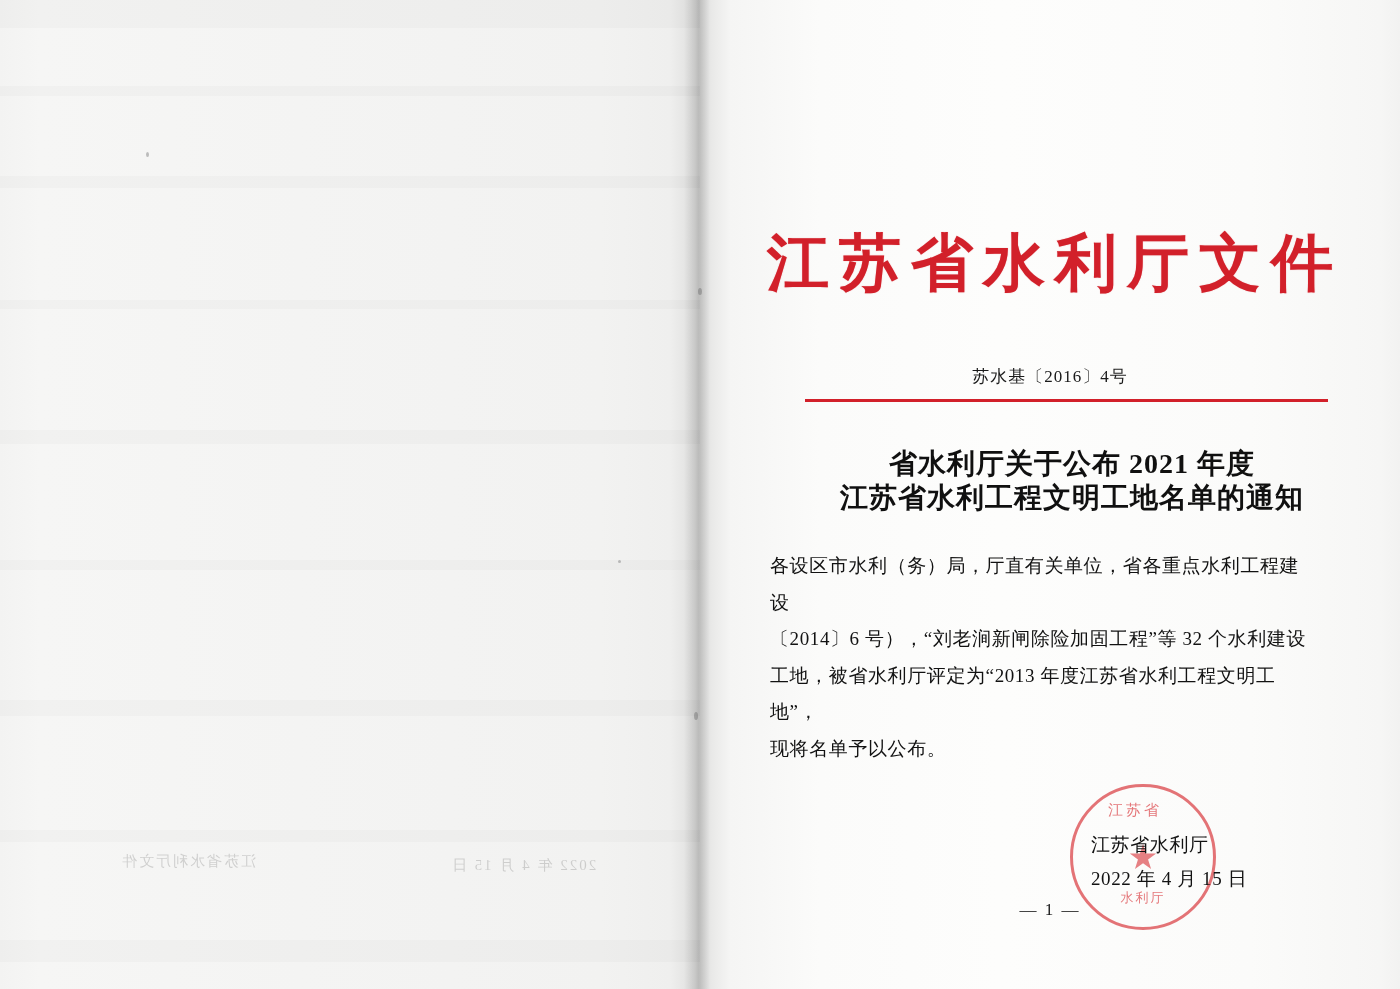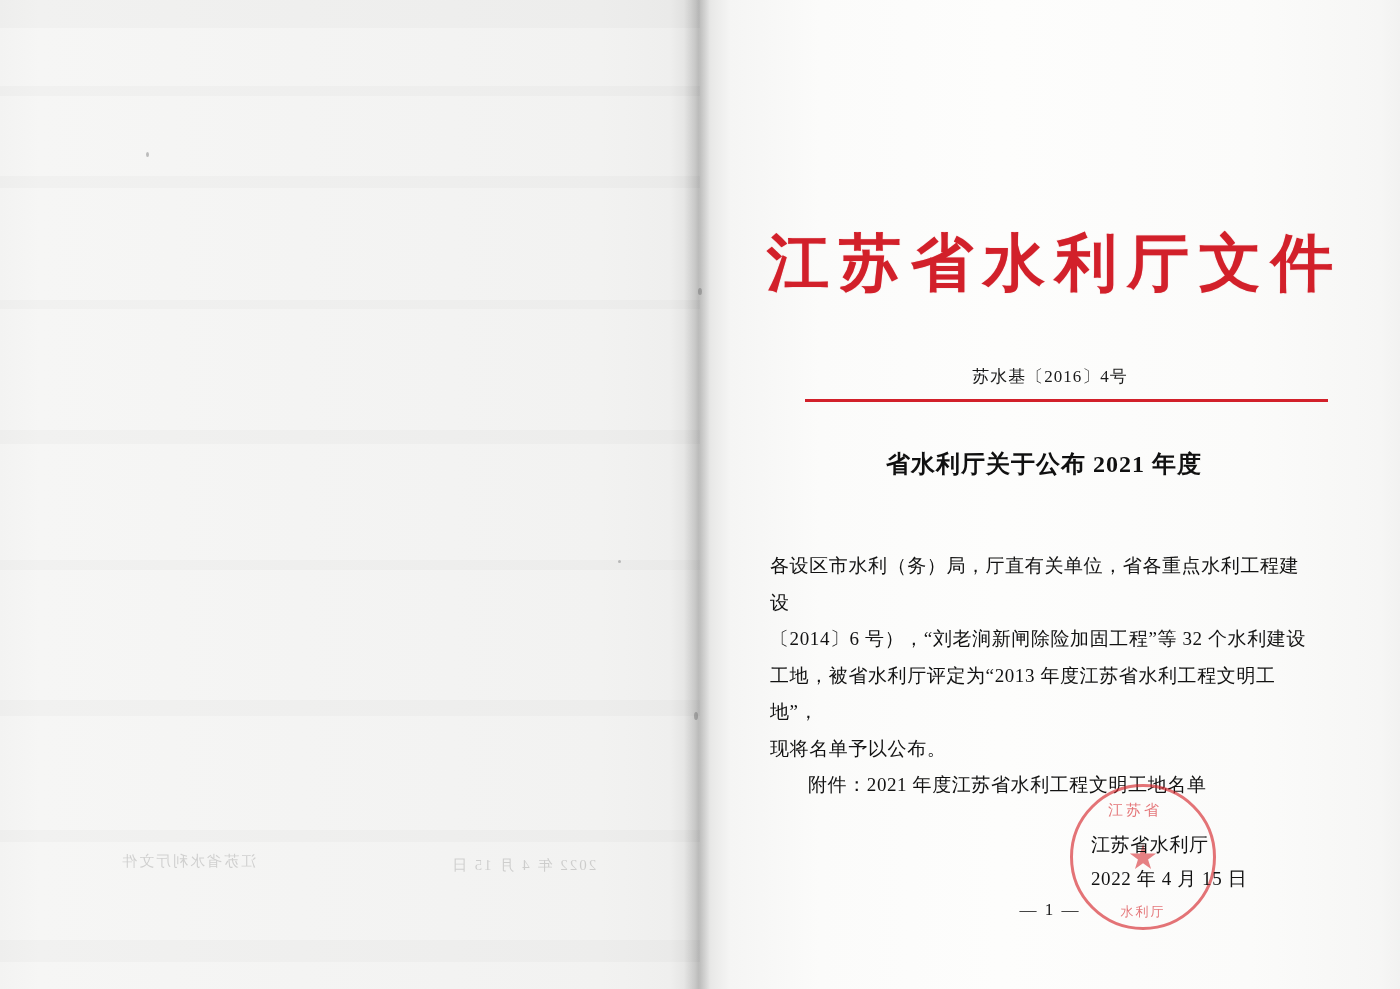--- a/index.html
+++ b/index.html
@@ -92,24 +92,24 @@
     top: 399px;
     left: 105px;
     width: 523px;
     height: 2.5px;
     background: #d2202a;
   }
 
   #title {
     position: absolute;
     top: 447px;
-    left: 44px;
+    left: 72px;
     width: 600px;
     text-align: center;
-    font-size: 24px;
+    font-size: 28px;
     font-weight: bold;
     line-height: 34px;
     letter-spacing: 1px;
     color: #101010;
   }
 
   #body {
     position: absolute;
     top: 548px;
     left: 70px;
@@ -161,21 +161,21 @@
     left: 0; right: 16px;
     top: 14px;
     text-align: center;
     color: rgba(214,36,42,0.70);
     font-size: 15px;
     letter-spacing: 3px;
   }
   #seal .seal-bottom {
     position: absolute;
     left: 0; right: 0;
-    bottom: 6px;
+    bottom: 20px;
     text-align: center;
     color: rgba(214,36,42,0.70);
     font-size: 13px;
     letter-spacing: 2px;
   }
 
   #page-number {
     position: absolute;
     top: 900px;
     left: 0;
@@ -225,28 +225,28 @@
   <div id="doc">
 
     <div id="masthead">江苏省水利厅文件</div>
 
     <div id="doc-number">苏水基〔2016〕4号</div>
 
     <div id="red-rule"></div>
 
     <div id="title">
       <div>省水利厅关于公布 2021 年度</div>
+      <div>江苏省水利工程文明工地名单的通知</div>
     </div>
 
     <div id="body">
       <p>各设区市水利（务）局，厅直有关单位，省各重点水利工程建设</p>
       <p>〔2014〕6 号），“刘老涧新闸除险加固工程”等 32 个水利建设</p>
       <p>工地，被省水利厅评定为“2013 年度江苏省水利工程文明工地”，</p>
       <p>现将名单予以公布。</p>
-      <p class="indent">附件：2021 年度江苏省水利工程文明工地名单</p>
     </div>
 
     <div id="seal">
       <div class="seal-top">江苏省</div>
       <div class="star">★</div>
       <div class="seal-bottom">水利厅</div>
     </div>
 
     <div id="signature">
       <div>江苏省水利厅</div>

